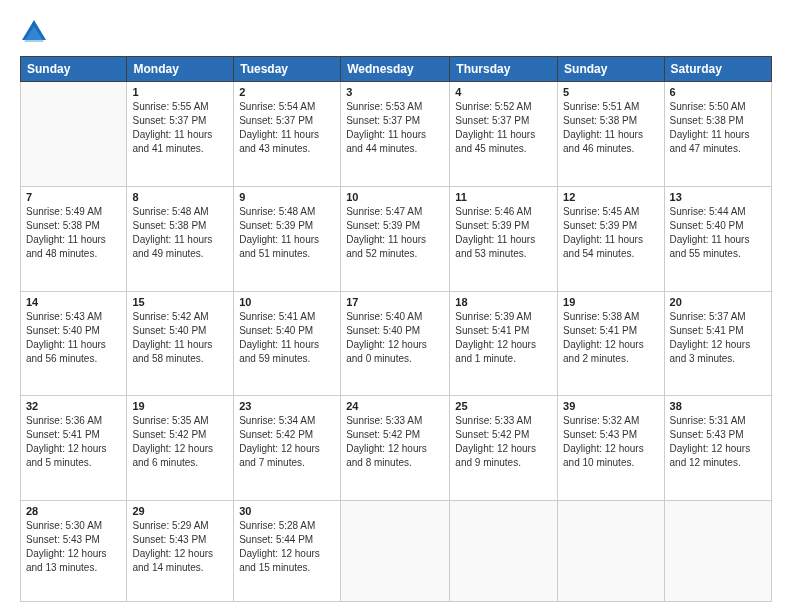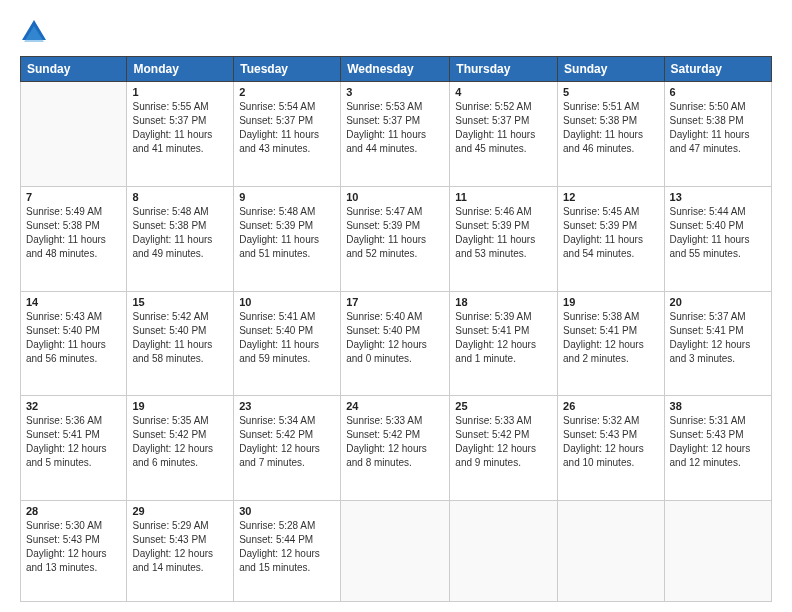--- a/index.html
+++ b/index.html
@@ -238,21 +238,21 @@
           </td>
           <td>
             <span class="day-number">24</span>
             <div class="day-info">Sunrise: 5:33 AM<br>Sunset: 5:42 PM<br>Daylight: 12 hours<br>and 8 minutes.</div>
           </td>
           <td>
             <span class="day-number">25</span>
             <div class="day-info">Sunrise: 5:33 AM<br>Sunset: 5:42 PM<br>Daylight: 12 hours<br>and 9 minutes.</div>
           </td>
           <td>
-            <span class="day-number">26</span>
+            <span class="day-number">39</span>
             <div class="day-info">Sunrise: 5:32 AM<br>Sunset: 5:43 PM<br>Daylight: 12 hours<br>and 10 minutes.</div>
           </td>
           <td>
             <span class="day-number">38</span>
             <div class="day-info">Sunrise: 5:31 AM<br>Sunset: 5:43 PM<br>Daylight: 12 hours<br>and 12 minutes.</div>
           </td>
         </tr>
         <tr class="last-row">
           <td>
             <span class="day-number">28</span>

